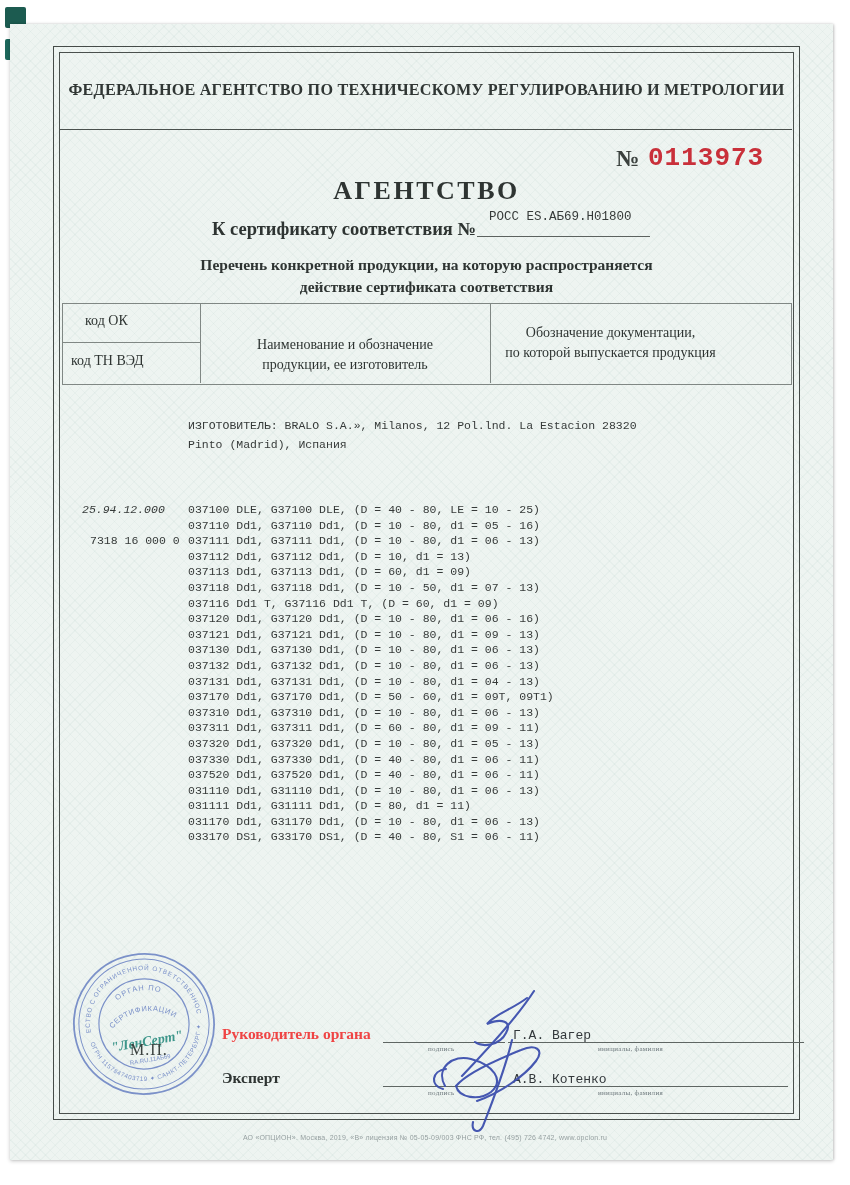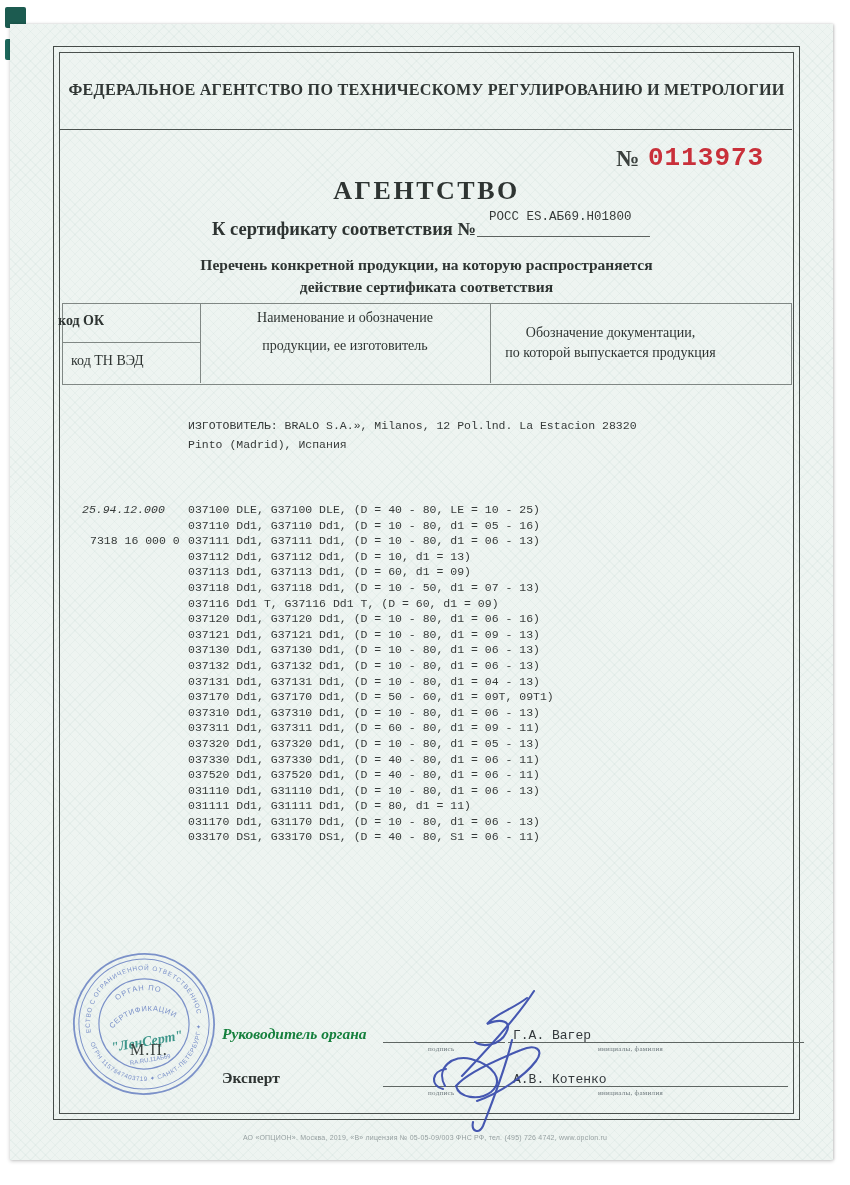--- a/index.html
+++ b/index.html
@@ -32,32 +32,32 @@
   .cert-label{left:212px;top:219px;font-size:18.5px;font-weight:bold;color:#2e3432;}
   .cert-value{left:489px;top:210px;font-family:"Liberation Mono", monospace;font-size:12.5px;color:#3b3f3d;text-align:center;}
   .cert-line{left:477px;top:236px;width:173px;border-bottom:1.2px solid #5c625f;height:0;}
   .subtitle{left:60px;top:254px;width:733px;text-align:center;font-size:15.5px;font-weight:bold;line-height:21.5px;white-space:pre-line;color:#2e3432;}
   
   .tbl{left:62px;top:303px;width:728px;height:80px;border:1.2px solid #808784;}
   .tbl-v1{left:200px;top:303px;width:0;height:80px;border-left:1.2px solid #808784;}
   .tbl-v2{left:490px;top:303px;width:0;height:80px;border-left:1.2px solid #808784;}
   .tbl-h1{left:62px;top:342px;width:138px;border-top:1.2px solid #808784;height:0;}
   .tbl-cell{font-size:14px;color:#2e3432;}
-  .cell-ok{left:58px;top:313px;font-weight:bold;}
+  .cell-ok{left:85px;top:313px;}
   .cell-tnved{left:71px;top:353px;}
-  .cell-name{left:200px;top:292px;width:290px;height:80px;display:flex;align-items:center;justify-content:center;text-align:center;white-space:pre-line;line-height:28px;}
+  .cell-name{left:200px;top:315px;width:290px;height:80px;display:flex;align-items:center;justify-content:center;text-align:center;white-space:pre-line;line-height:20px;}
   .cell-doc{left:490px;top:303px;width:241px;height:80px;display:flex;align-items:center;justify-content:center;text-align:center;white-space:pre-line;line-height:20px;}
   
   .mono{font-family:"Liberation Mono", monospace;color:#363a39;}
   .manufacturer{left:188px;top:416px;font-size:11.5px;line-height:19px;white-space:pre;}
   .code-ok{left:82px;top:503px;font-size:11.5px;font-style:italic;}
   .code-tnved{left:78px;top:534px;font-size:11.5px;margin-left:12px;}
   .products{left:188px;top:502px;font-size:11.5px;line-height:15.6px;white-space:pre;}
   
-  .sig-role1{left:222px;top:1025px;font-size:15.5px;font-weight:bold;color:#15803d;font-style:italic;}
+  .sig-role1{left:222px;top:1025px;font-size:15.5px;font-weight:bold;color:#ef4444;}
   .sig-role2{left:222px;top:1069px;font-size:15.5px;font-weight:bold;color:#2e3432;}
   .line{border-bottom:1.1px solid #5f6663;height:0;}
   .sline1a{left:383px;top:1042px;width:122px;}
   .sline1b{left:508px;top:1042px;width:296px;}
   .sline2a{left:383px;top:1086px;width:122px;}
   .sline2b{left:508px;top:1086px;width:280px;}
   .under-label{font-size:7px;color:#6e797d;letter-spacing:0.3px;}
   .ul1a{left:428px;top:1045px;}
   .ul1b{left:598px;top:1045px;}
   .ul2a{left:428px;top:1089px;}

